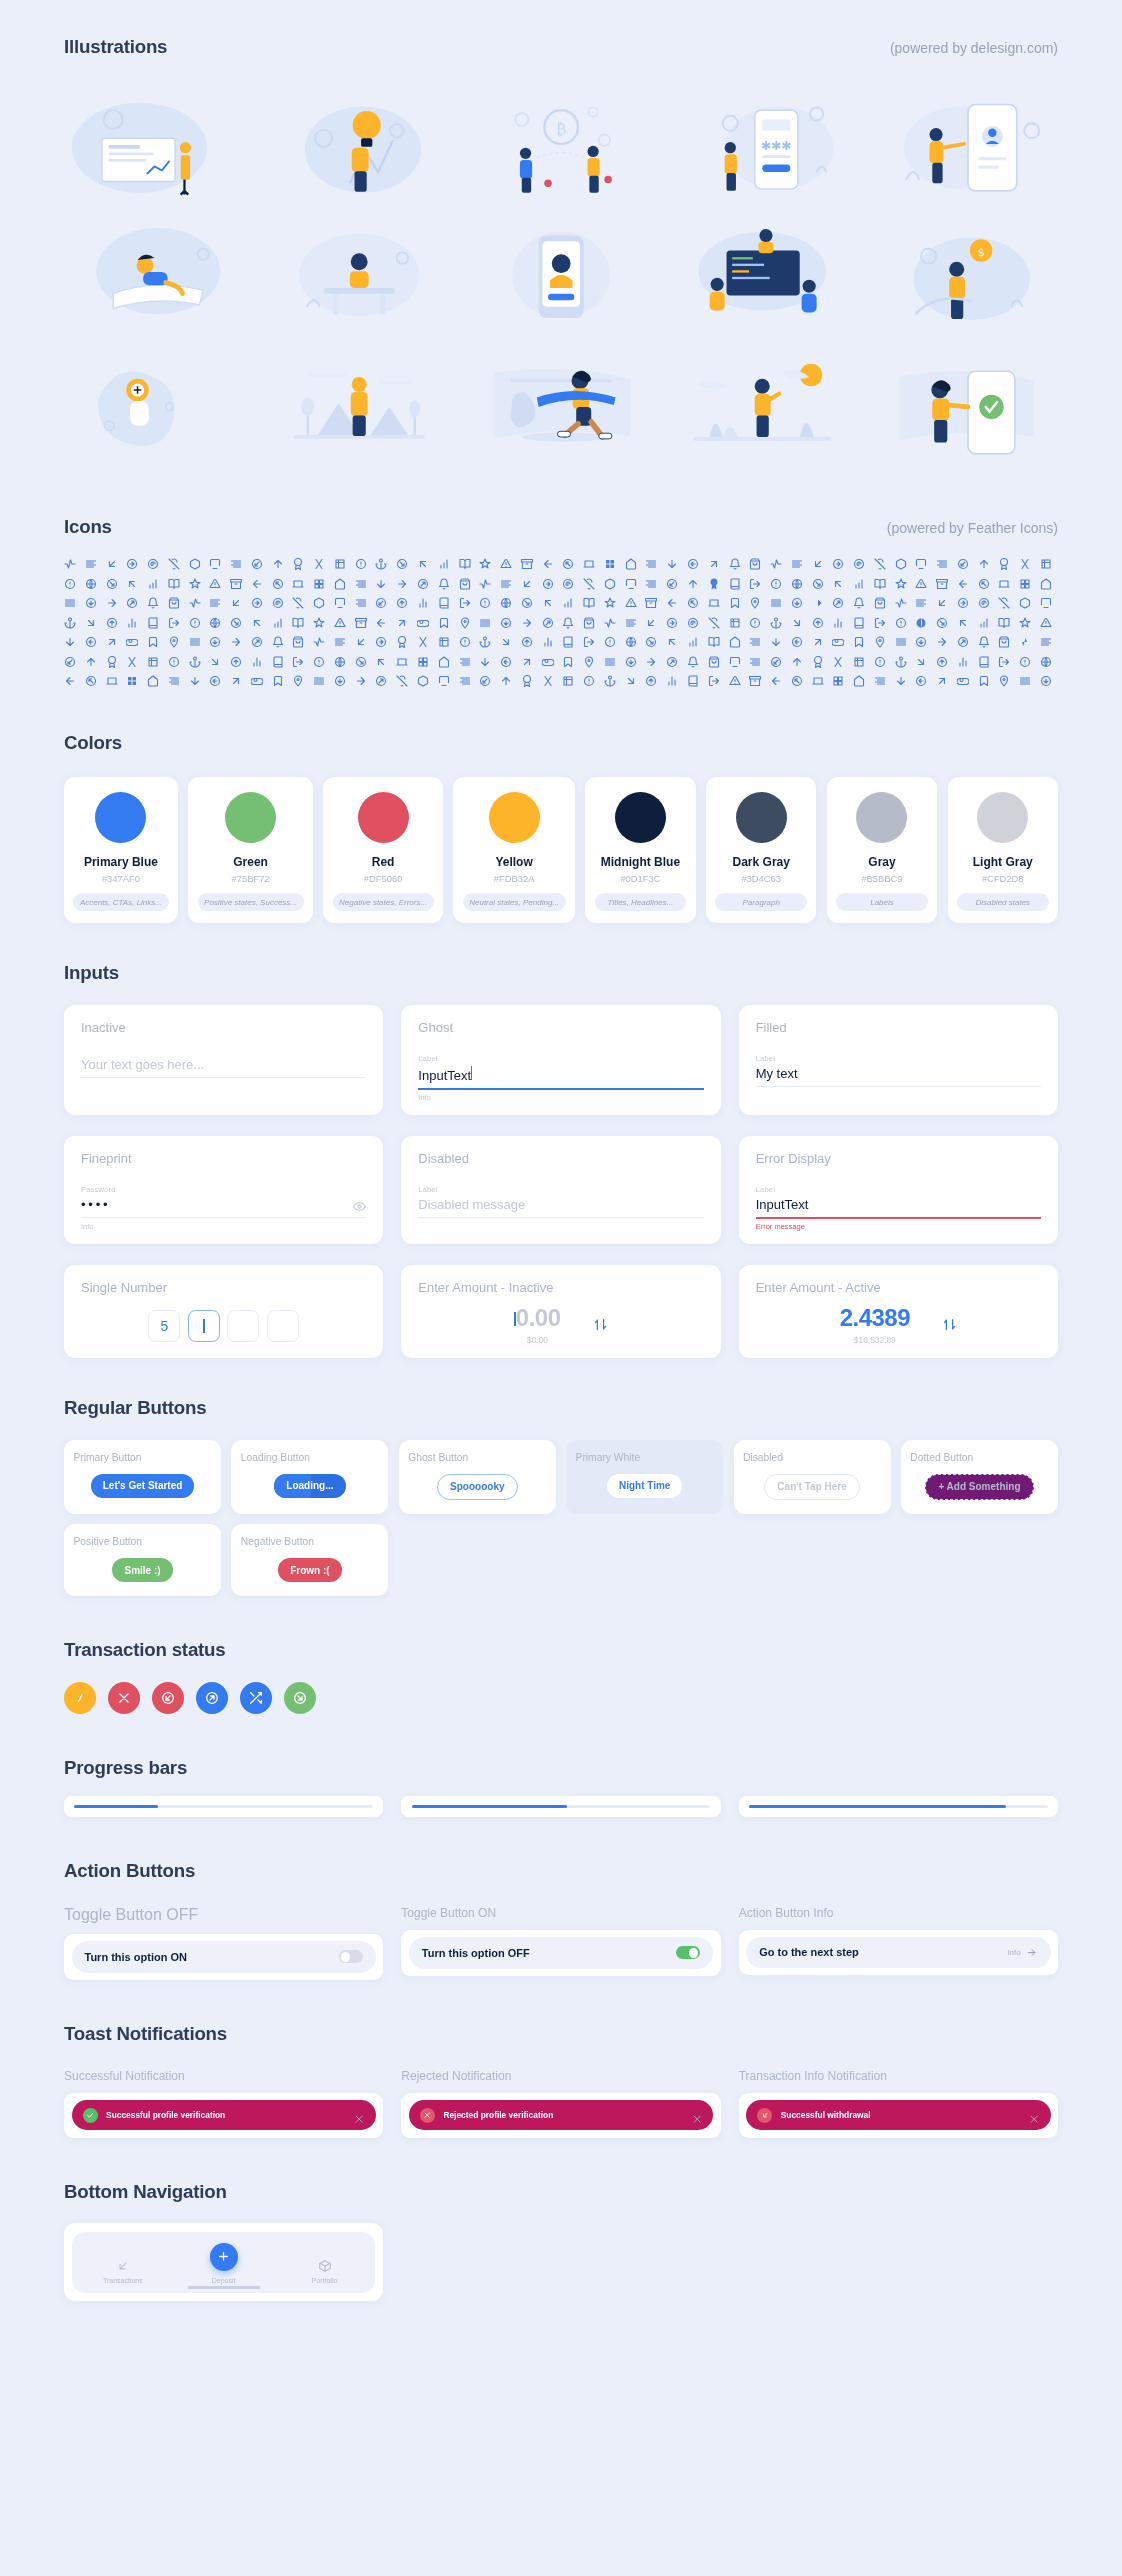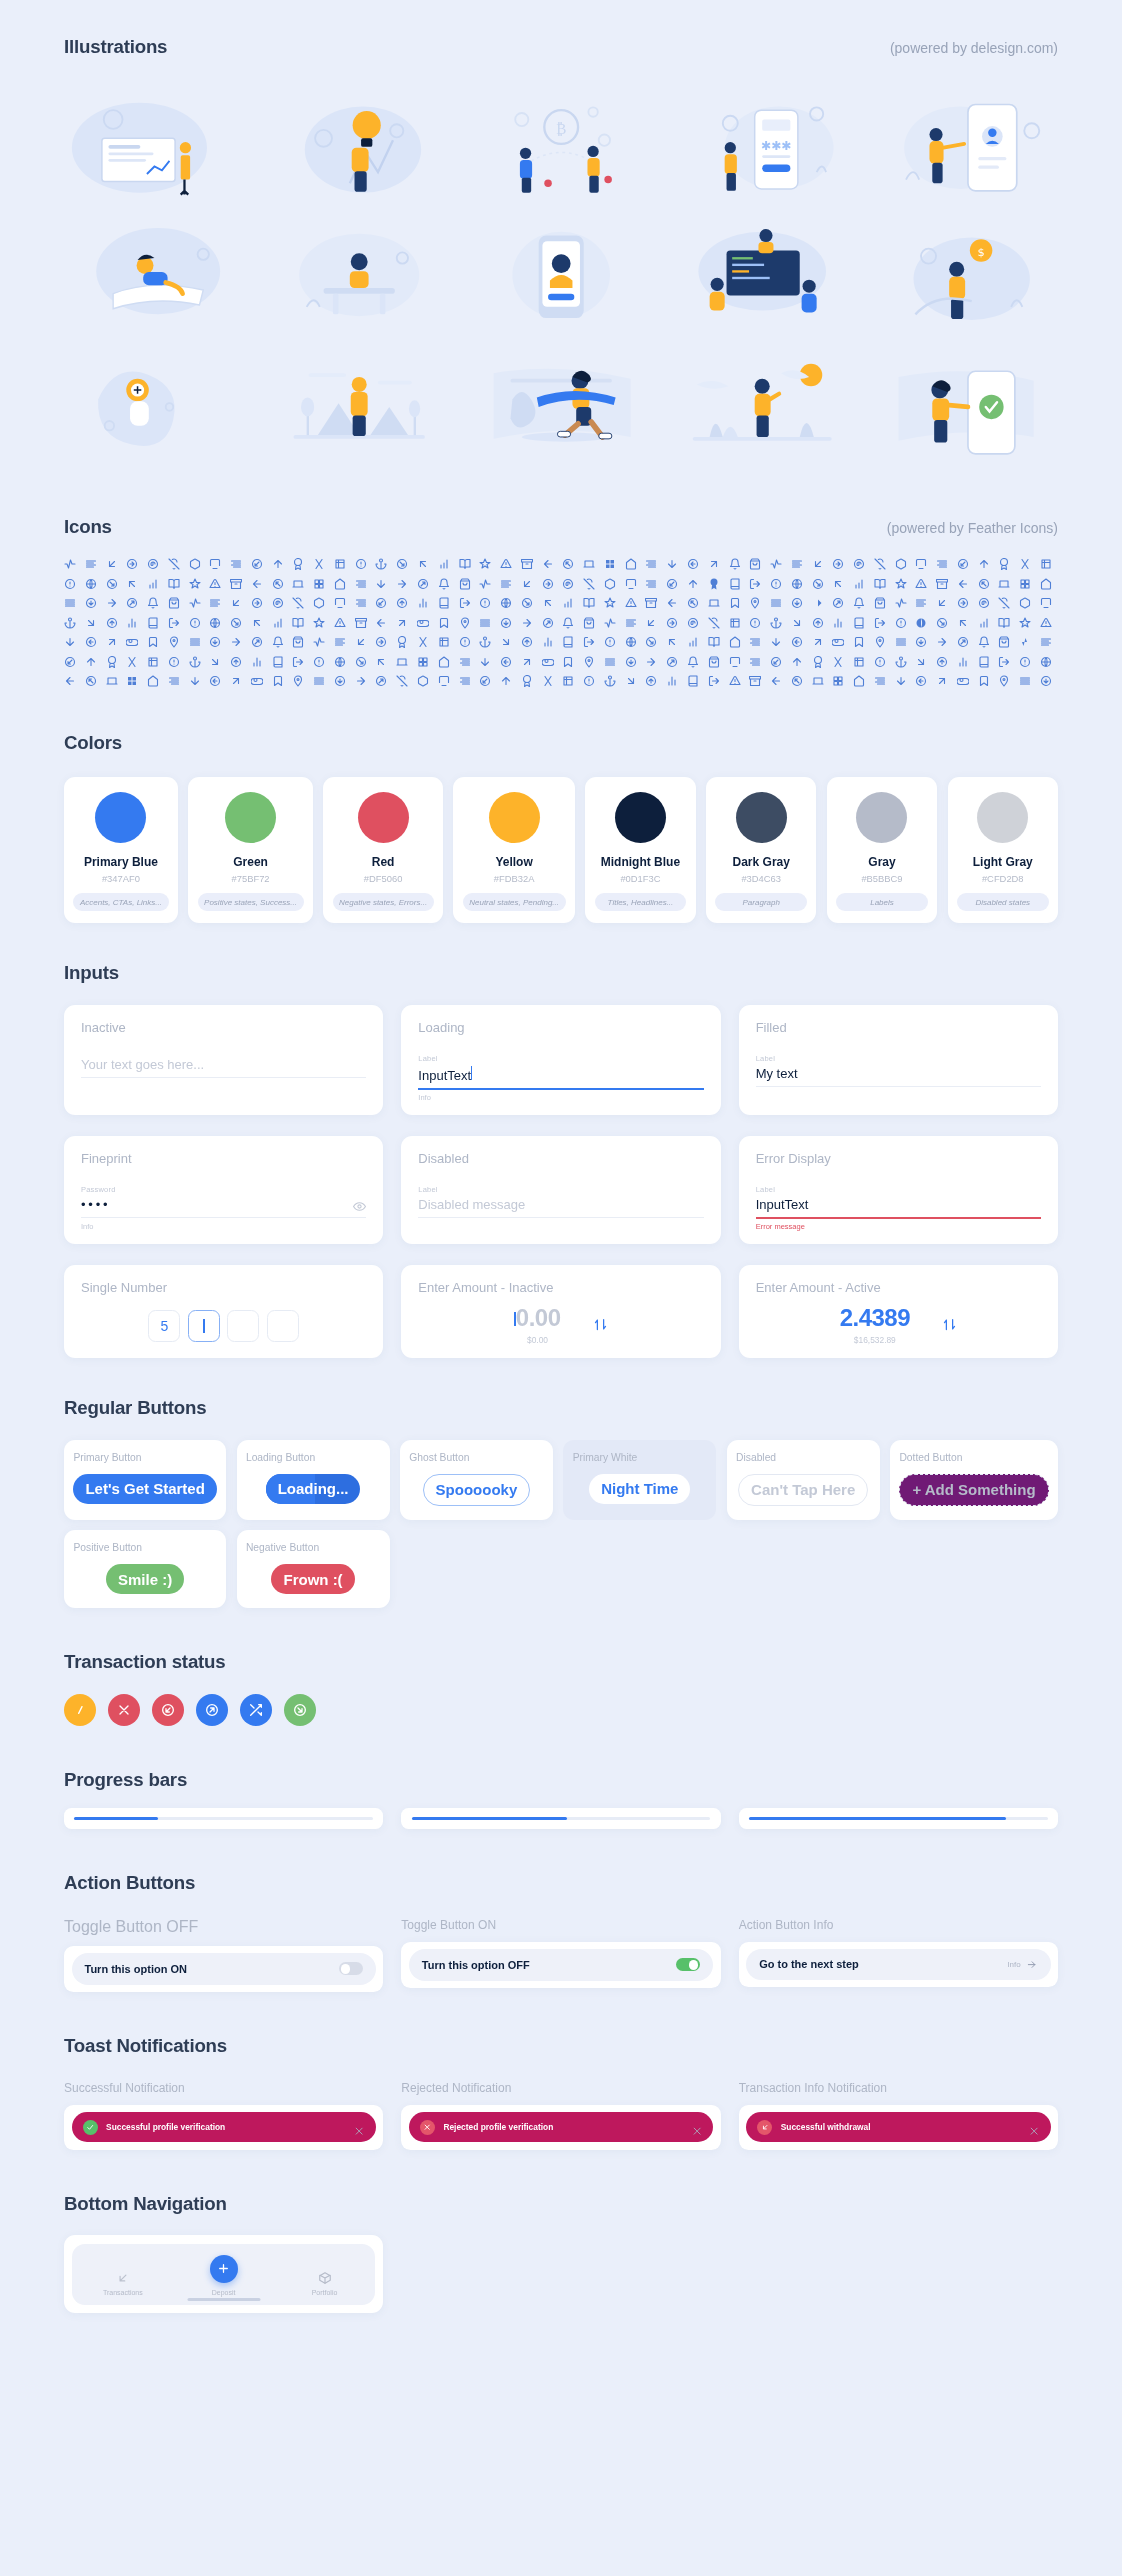--- a/index.html
+++ b/index.html
@@ -107,21 +107,21 @@
   .btn-grid { display: grid; grid-template-columns: repeat(6, 1fr); gap: 10.3px; margin-top: 20.6px; }
   .btn-card {
     background:#fff; border-radius: 11.2px; padding: 12px 9.4px 14px;
     box-shadow: 0 1.9px 9.4px rgba(45,70,120,.05);
     display:flex; flex-direction:column; align-items:center;
   }
   .btn-card.ghostbg { background: #e3e9f7; box-shadow:none; }
   .btn-cap { font-size: 10.3px; color: #aeb6c6; align-self: flex-start; white-space: nowrap; }
   .btn {
     margin-top: 11.2px; border-radius: 18.7px; padding: 6.5px 12px;
-    font-size: 15px; font-weight: bold; white-space: nowrap;
+    font-size: 10px; font-weight: bold; white-space: nowrap;
     display: inline-flex; align-items: center; justify-content: center;
   }
   .btn.primary { background:#347AF0; color:#fff; }
   .btn.loading { background:#2d6ee0; color:#fff; position: relative; overflow:hidden; }
   .btn.loading::before{content:"";position:absolute;left:0;top:0;bottom:0;width:52%;background:#347AF0;}
   .btn.loading span { position: relative; }
   .btn.ghost { background:#fff; color:#347AF0; border:0.9px solid #9dc0f7; }
   .btn.white { background:#ffffff; color:#347AF0; }
   .btn.disabled { background:#fff; color:#c3c9d6; border:0.9px solid #e3e8f2; }
   .btn.dotted { background:#701a75; color:#b5bbc9; border:1.1px dashed #dfe5f0; }
@@ -2177,21 +2177,21 @@
 
     <div class="card">
       <div class="card-cap">Inactive</div>
       <div class="field">
         <div class="f-value ph">Your text goes here...</div>
         <div class="f-line"></div>
       </div>
     </div>
 
     <div class="card">
-      <div class="card-cap">Loading</div>
+      <div class="card-cap">Ghost</div>
       <div class="field">
         <div class="f-label">Label</div>
         <div class="f-value"><span>InputText</span><span class="caret"></span></div>
         <div class="f-line active"></div>
         <div class="f-help">Info</div>
       </div>
     </div>
 
     <div class="card">
       <div class="card-cap">Filled</div>

